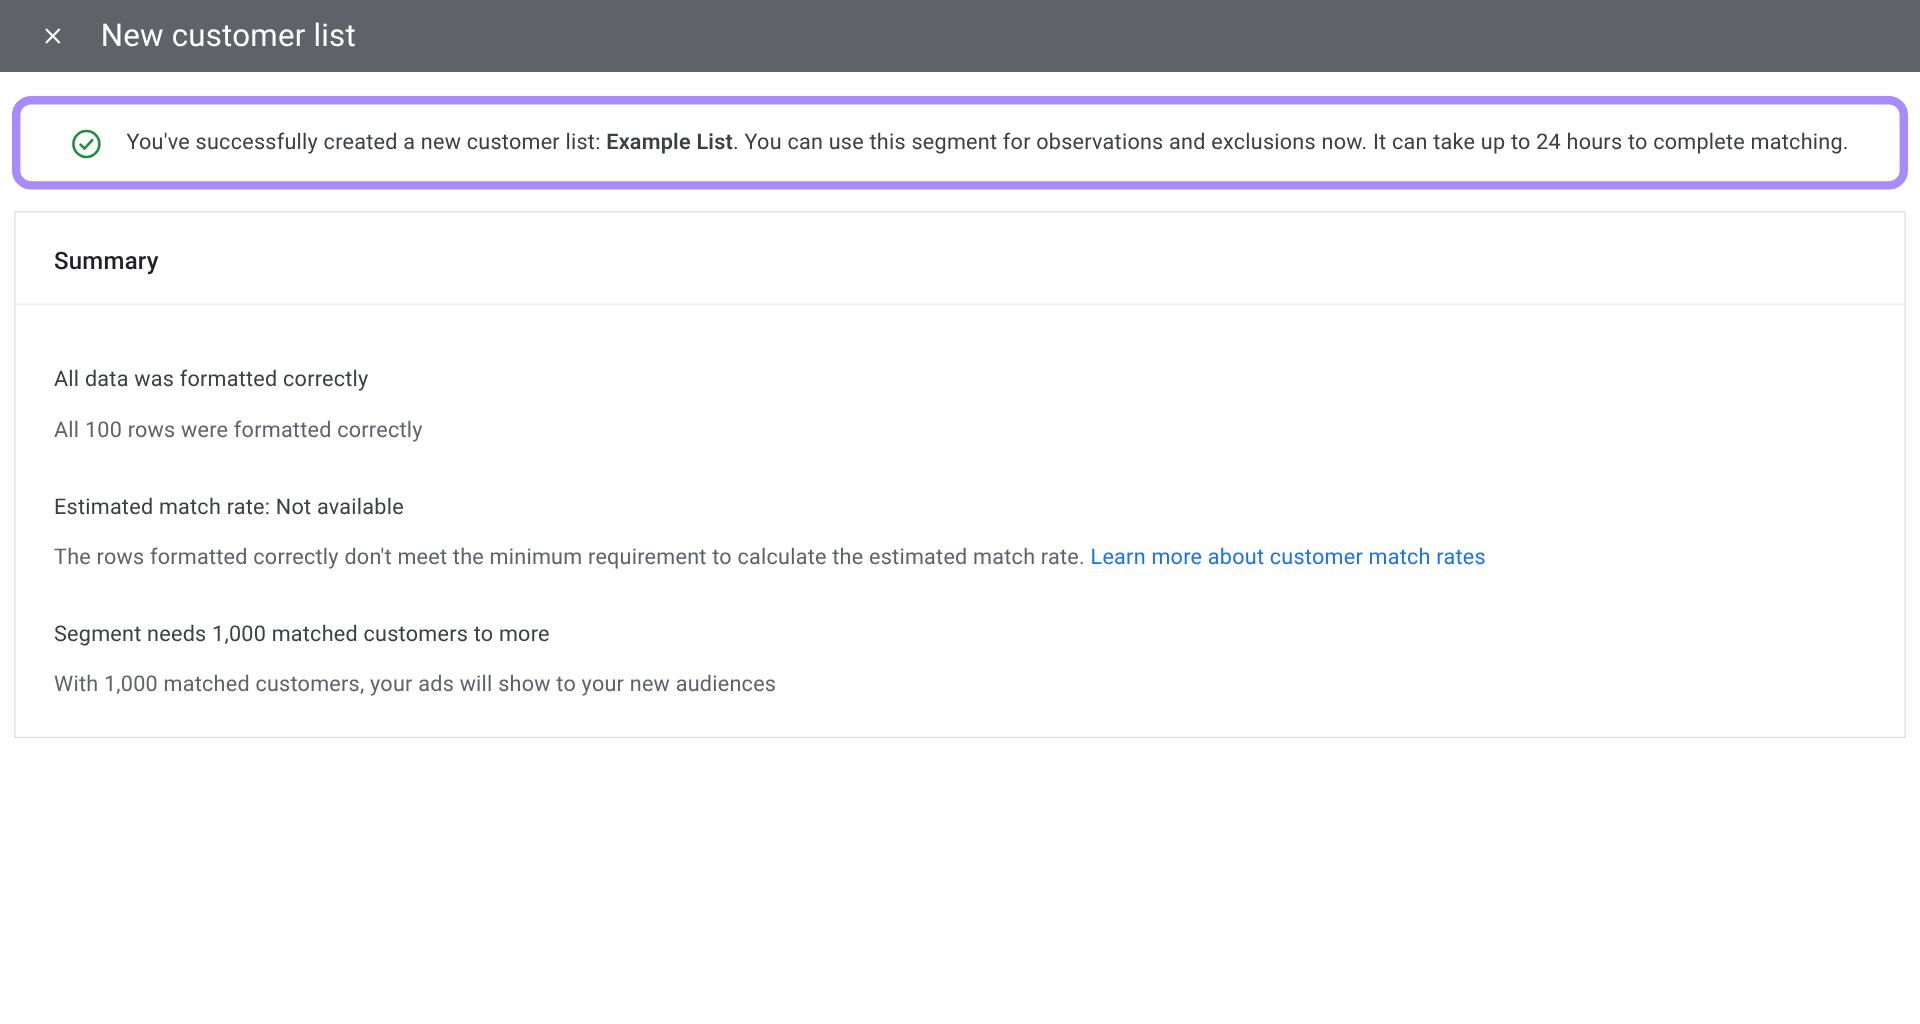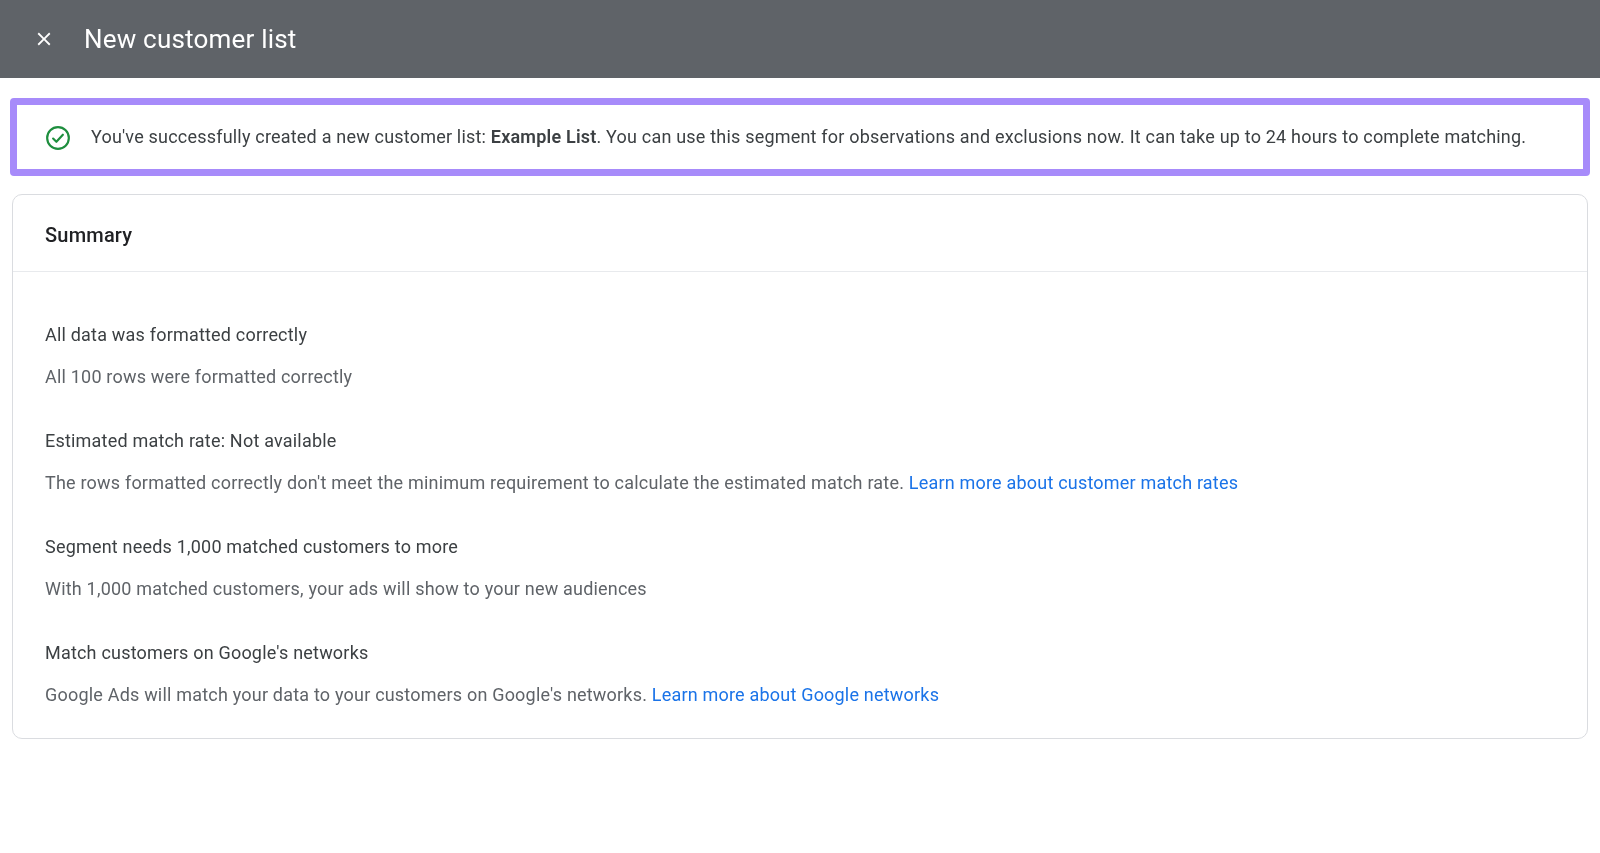--- a/index.html
+++ b/index.html
@@ -5,21 +5,21 @@
   * { box-sizing: border-box; margin: 0; padding: 0; }
   body {
     font-family: 'Google Sans', Roboto, Arial, sans-serif;
     background: #fff;
     color: #3c4043;
     font-size: 16px;
     letter-spacing: 0.2px;
   }
   .header {
     background: #5f6368;
-    height: 78px;
+    height: 60px;
     display: flex;
     align-items: center;
     padding: 0 32px;
     gap: 28px;
   }
   .close-btn {
     width: 24px;
     height: 24px;
     color: #fff;
     cursor: pointer;
@@ -31,44 +31,45 @@
   .header-title {
     color: #fff;
     font-size: 26px;
     font-weight: 400;
   }
   .content {
     padding: 20px 10px 0 10px;
   }
   .alert-card {
     border: 7px solid #a78bfa;
-    border-radius: 4px;
+    border-radius: 16px;
     background: #fff;
     padding: 18px 28px;
     display: flex;
     align-items: flex-start;
     gap: 20px;
     margin-bottom: 18px;
+    justify-content: center;
   }
   .alert-icon {
     flex-shrink: 0;
     width: 26px;
     height: 26px;
     margin-top: 2px;
   }
   .alert-icon svg { width: 26px; height: 26px; }
   .alert-text {
     font-size: 18px;
     line-height: 1.5;
     color: #3c4043;
   }
   .alert-text .bold { font-weight: 600; }
   .summary-card {
     border: 1px solid #dadce0;
-    border-radius: 10px;
+    border-radius: 0;
     background: #fff;
     margin: 0 2px;
   }
   .summary-header {
     padding: 28px 32px 24px 32px;
     border-bottom: 1px solid #e8eaed;
   }
   .summary-title {
     font-size: 20px;
     font-weight: 500;
@@ -144,23 +145,17 @@
         </div>
       </div>
 
       <div class="section">
         <div class="section-heading">Segment needs 1,000 matched customers to more</div>
         <div class="section-body">
           <span>With 1,000 matched customers, your ads will show to your new audiences</span>
         </div>
       </div>
 
-      <div class="section">
-        <div class="section-heading">Match customers on Google's networks</div>
-        <div class="section-body">
-          <span>Google Ads will match your data to your customers on Google's networks. </span><a class="link">Learn more about Google networks</a>
-        </div>
-      </div>
 
     </div>
   </div>
 
 </div>
 
 </body></html>

